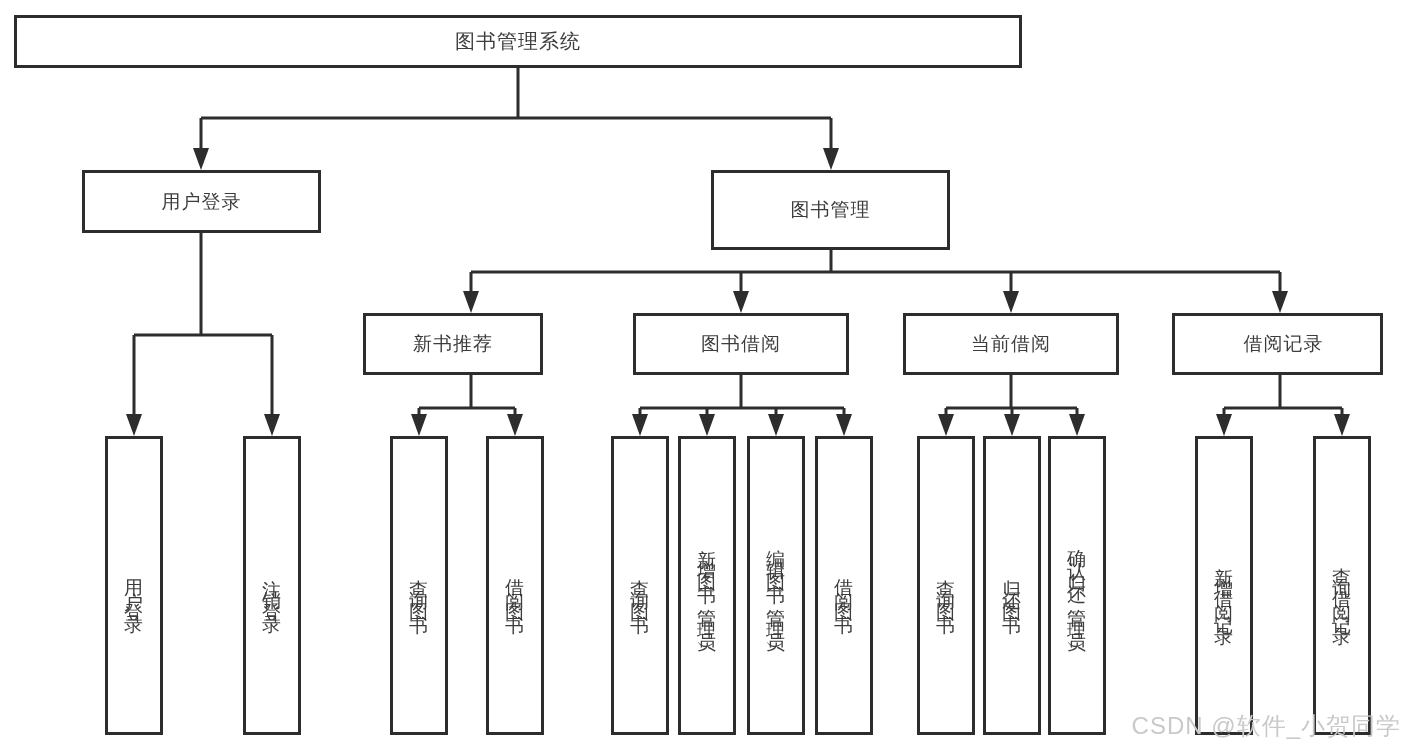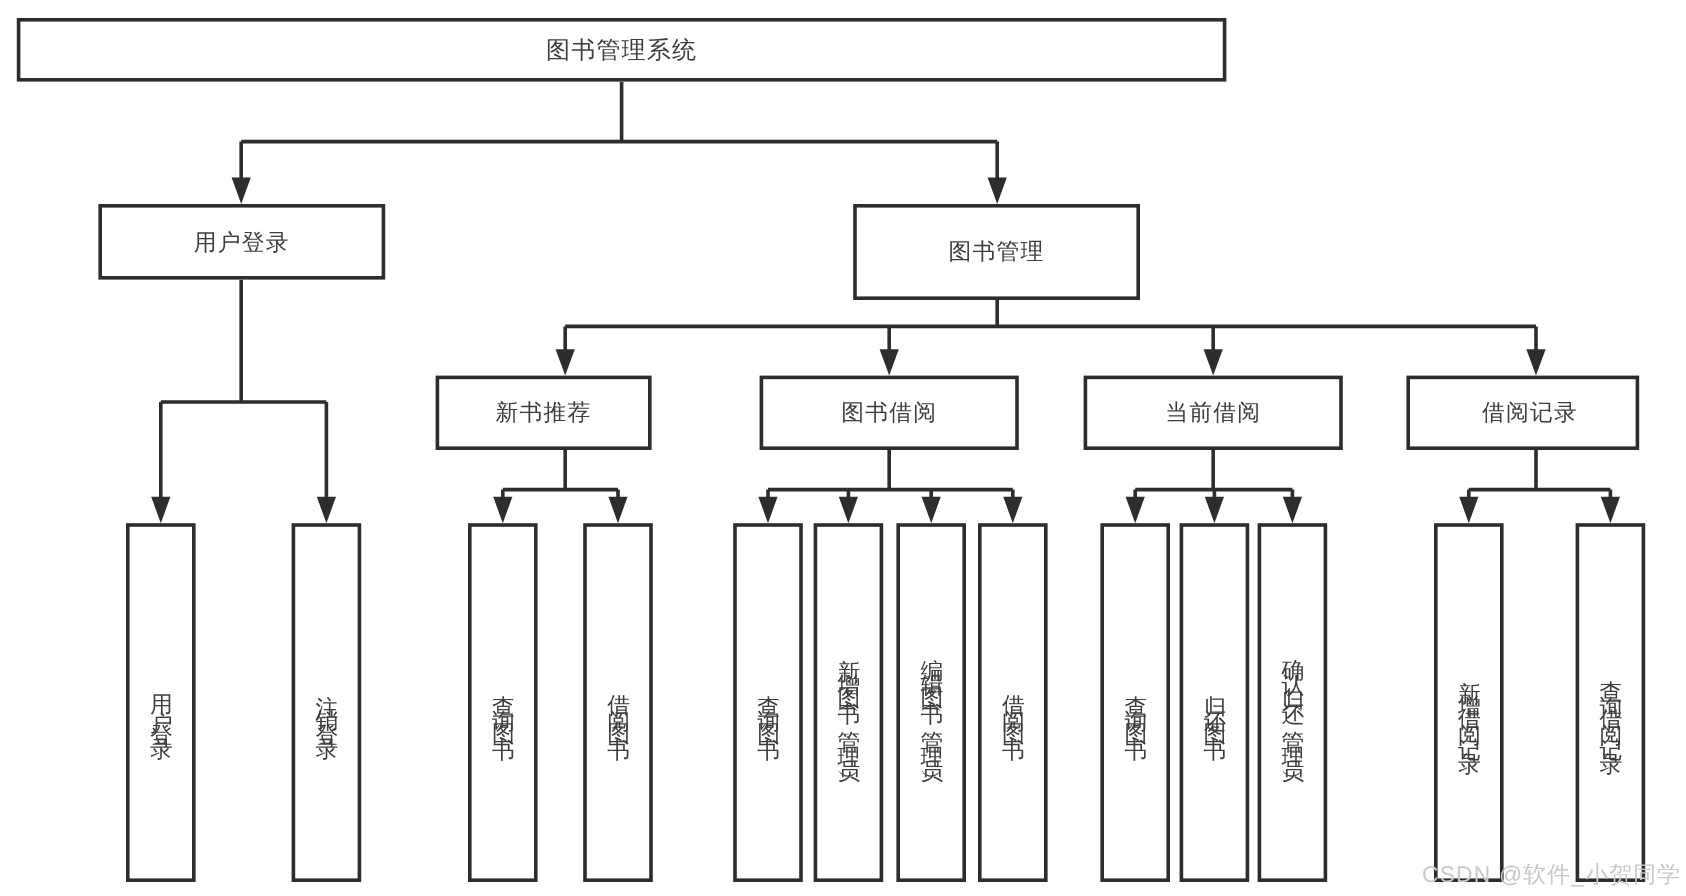--- a/index.html
+++ b/index.html
@@ -54,21 +54,21 @@
     letter-spacing: 12px;
     font-size: 19px;
     line-height: 1;
     padding-top: 4px;
   }
   .watermark {
     position: absolute;
     right: 4px;
     bottom: 5px;
     color: var(--watermark);
-    font-size: 19px;
+    font-size: 24px;
     letter-spacing: 1px;
     z-index: 2;
     white-space: nowrap;
   }
 </style>
 </head>
 <body>
 
 <svg id="connector-svg" viewBox="0 0 1405 747" xmlns="http://www.w3.org/2000/svg" aria-hidden="true">
 
@@ -107,21 +107,21 @@
 </svg>
 
 <div class="box root" style="left:14px; top:15px; width:1008px; height:53px;">图书管理系统</div>
 
 <div class="box" style="left:82px; top:170px; width:239px; height:63px;">用户登录</div>
 <div class="box" style="left:711px; top:170px; width:239px; height:80px;">图书管理</div>
 
 <div class="box" style="left:363px; top:313px; width:180px; height:62px;">新书推荐</div>
 <div class="box" style="left:633px; top:313px; width:216px; height:62px;">图书借阅</div>
 <div class="box" style="left:903px; top:313px; width:216px; height:62px;">当前借阅</div>
-<div class="box" style="left:1172px; top:313px; width:194px; height:62px;padding-left:12px;">借阅记录</div>
+<div class="box" style="left:1172px; top:313px; width:211px; height:62px;padding-left:12px;">借阅记录</div>
 
 <div class="box vbox" style="left:105px; top:436px; width:58px; height:299px;">用户登录</div>
 <div class="box vbox" style="left:243px; top:436px; width:58px; height:299px;">注销登录</div>
 
 <div class="box vbox" style="left:390px; top:436px; width:58px; height:299px;">查询图书</div>
 <div class="box vbox" style="left:486px; top:436px; width:58px; height:299px;">借阅图书</div>
 
 <div class="box vbox" style="left:611px; top:436px; width:58px; height:299px;">查询图书</div>
 <div class="box vbox" style="left:678px; top:436px; width:58px; height:299px;">新增图书（管理员）</div>
 <div class="box vbox" style="left:747px; top:436px; width:58px; height:299px;">编辑图书（管理员）</div>

